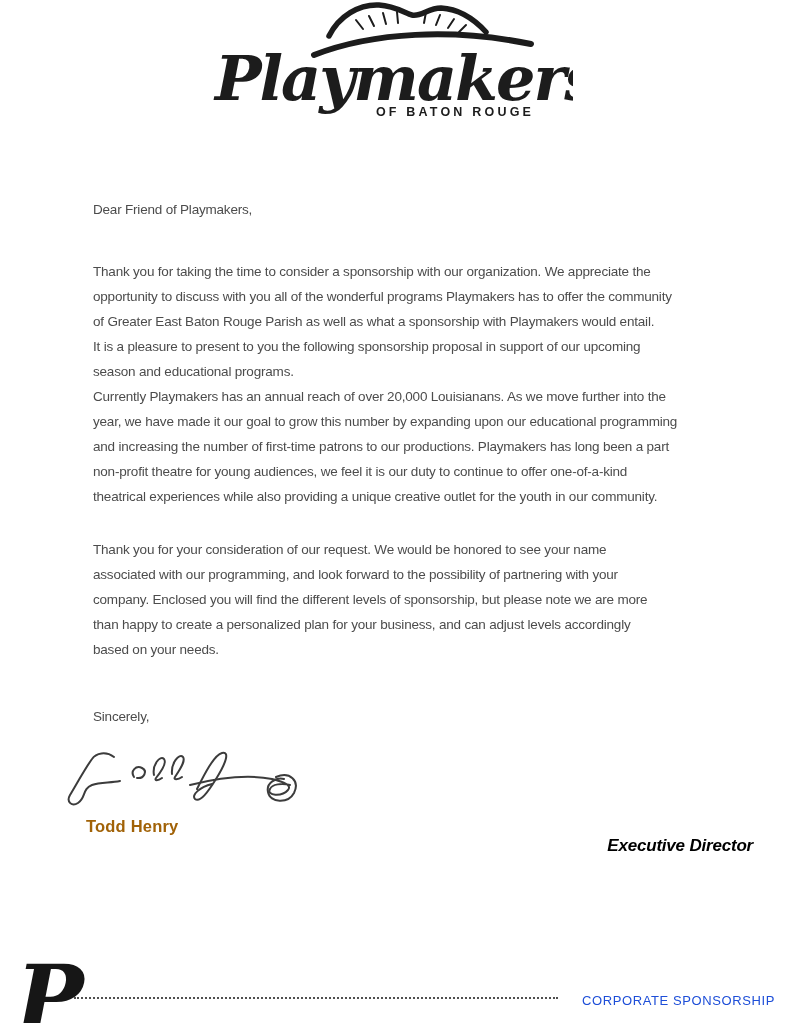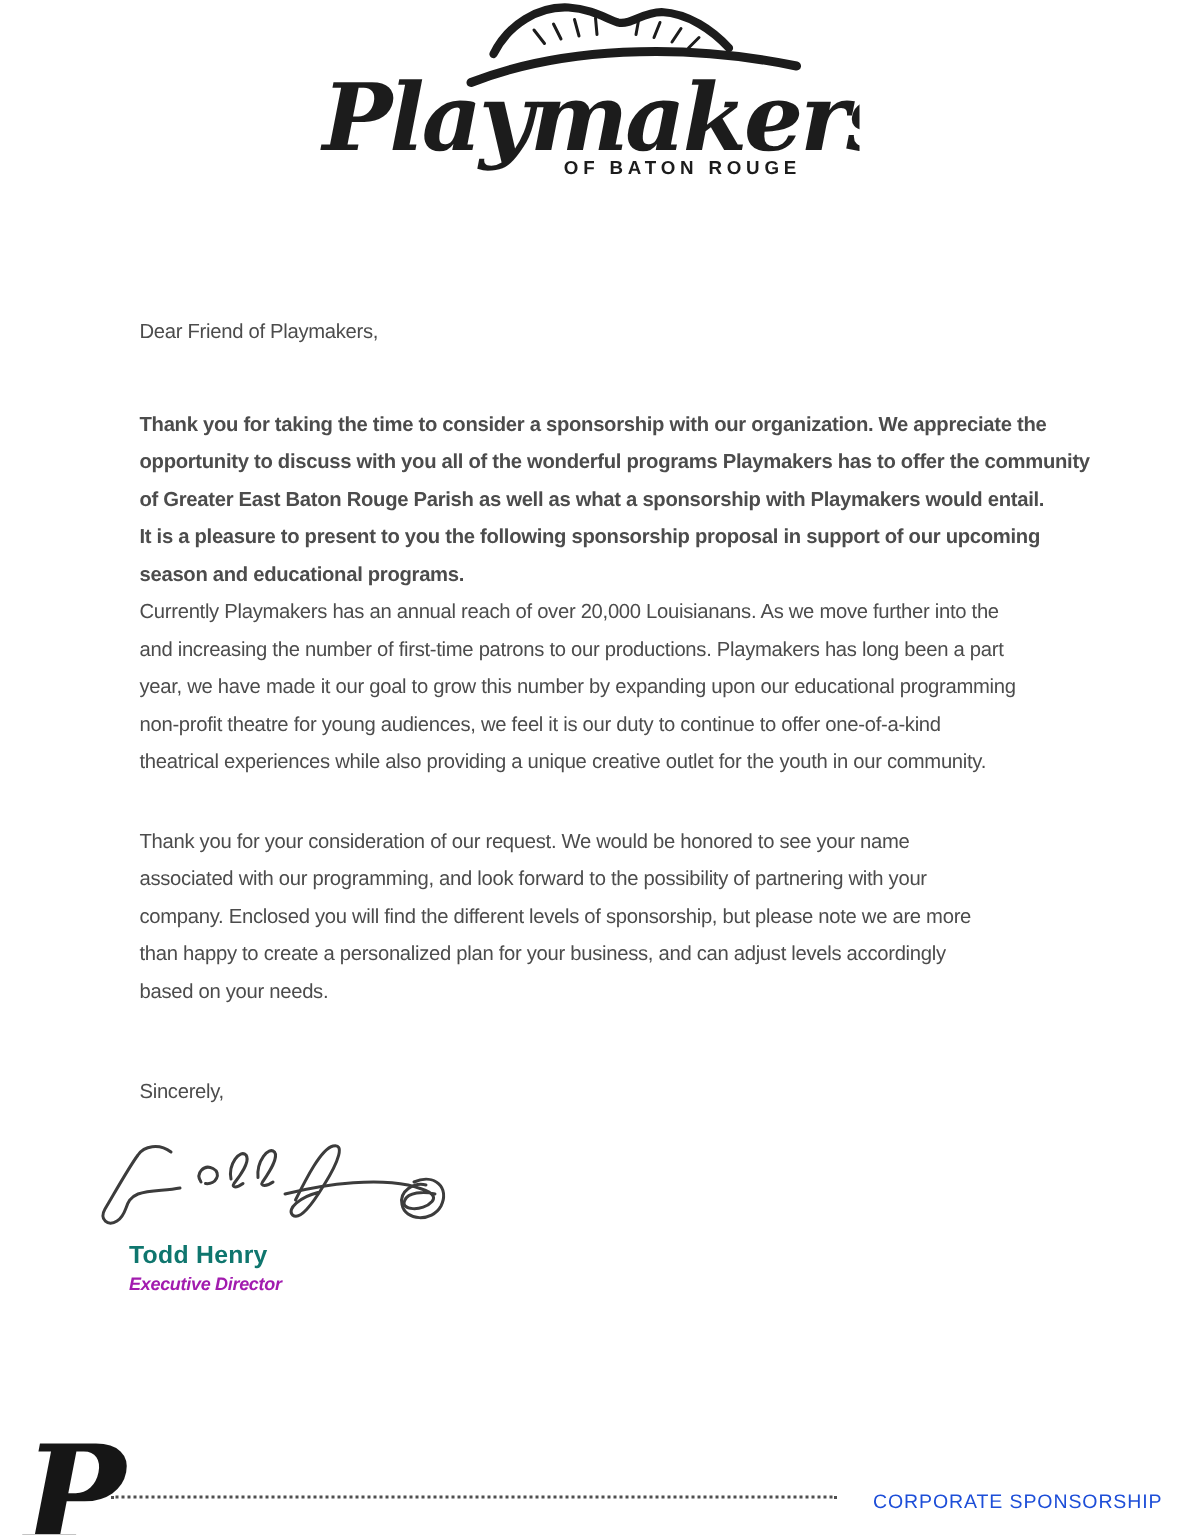--- a/index.html
+++ b/index.html
@@ -30,51 +30,52 @@
   .logo-tagline {
     font-family: "Liberation Sans", sans-serif;
     font-weight: bold;
     letter-spacing: 3.2px;
   }
 
   
   .letter {
     position: absolute;
     left: 93px;
-    top: 208px;
+    top: 197px;
     width: 660px;
     color: #4c4c4c;
     font-size: 13.5px;
     letter-spacing: -0.2px;
     line-height: 25px;
   }
   .para div { white-space: nowrap; }
-  .p1 { margin-top: 37px; font-weight: bold; }
+  .p1 { margin-top: 37px; }
   .p2 { }
   .p3 { margin-top: 28px; }
   .closing { margin-top: 42px; }
 
   .sig-svg { display: block; margin: 18px 0 0 -31px; }
 
   .sig-name {
     margin-left: -7px;
     margin-top: 4px;
     font-size: 16.5px;
     font-weight: bold;
     letter-spacing: 0.2px;
-    color: #0f766e;
+    color: #a16207;
     line-height: 20px;
   }
   .sig-title {
     margin-left: -7px;
-    font-size: 12px;
+    font-size: 17px;
     font-weight: bold;
     font-style: italic;
-    color: #a21caf;
+    color: #000000;
     line-height: 19px;
+    text-align: right;
   }
   .sig-email {
     margin-left: -7px;
     font-size: 13.5px;
     color: #4c4c4c;
     line-height: 19px;
   }
 
   
   .p-mark {
@@ -139,22 +140,22 @@
 
     <div class="para p1">
         <div>Thank you for taking the time to consider a sponsorship with our organization. We appreciate the</div>
         <div>opportunity to discuss with you all of the wonderful programs Playmakers has to offer the community</div>
         <div>of Greater East Baton Rouge Parish as well as what a sponsorship with Playmakers would entail.</div>
         <div>It is a pleasure to present to you the following sponsorship proposal in support of our upcoming</div>
         <div>season and educational programs.</div>
       </div>
     <div class="para p2">
         <div>Currently Playmakers has an annual reach of over 20,000 Louisianans. As we move further into the</div>
+        <div>year, we have made it our goal to grow this number by expanding upon our educational programming</div>
         <div>and increasing the number of first-time patrons to our productions. Playmakers has long been a part</div>
-        <div>year, we have made it our goal to grow this number by expanding upon our educational programming</div>
         <div>non-profit theatre for young audiences, we feel it is our duty to continue to offer one-of-a-kind</div>
         <div>theatrical experiences while also providing a unique creative outlet for the youth in our community.</div>
       </div>
     <div class="para p3">
         <div>Thank you for your consideration of our request. We would be honored to see your name</div>
         <div>associated with our programming, and look forward to the possibility of partnering with your</div>
         <div>company. Enclosed you will find the different levels of sponsorship, but please note we are more</div>
         <div>than happy to create a personalized plan for your business, and can adjust levels accordingly</div>
         <div>based on your needs.</div>
       </div>

